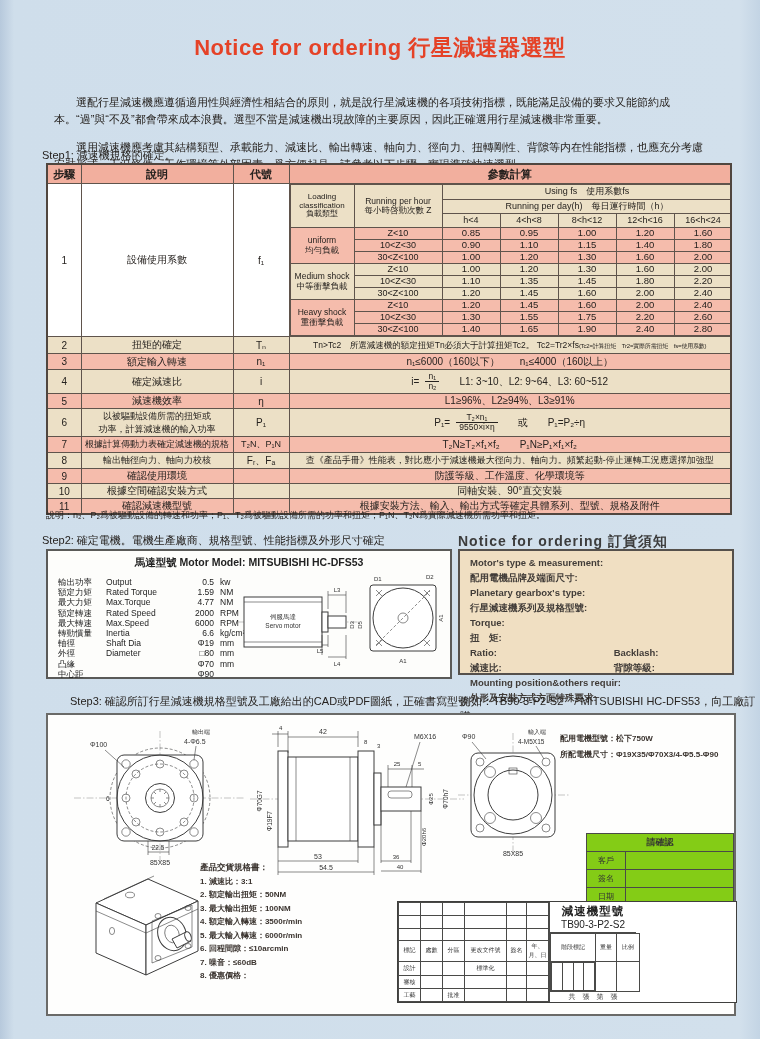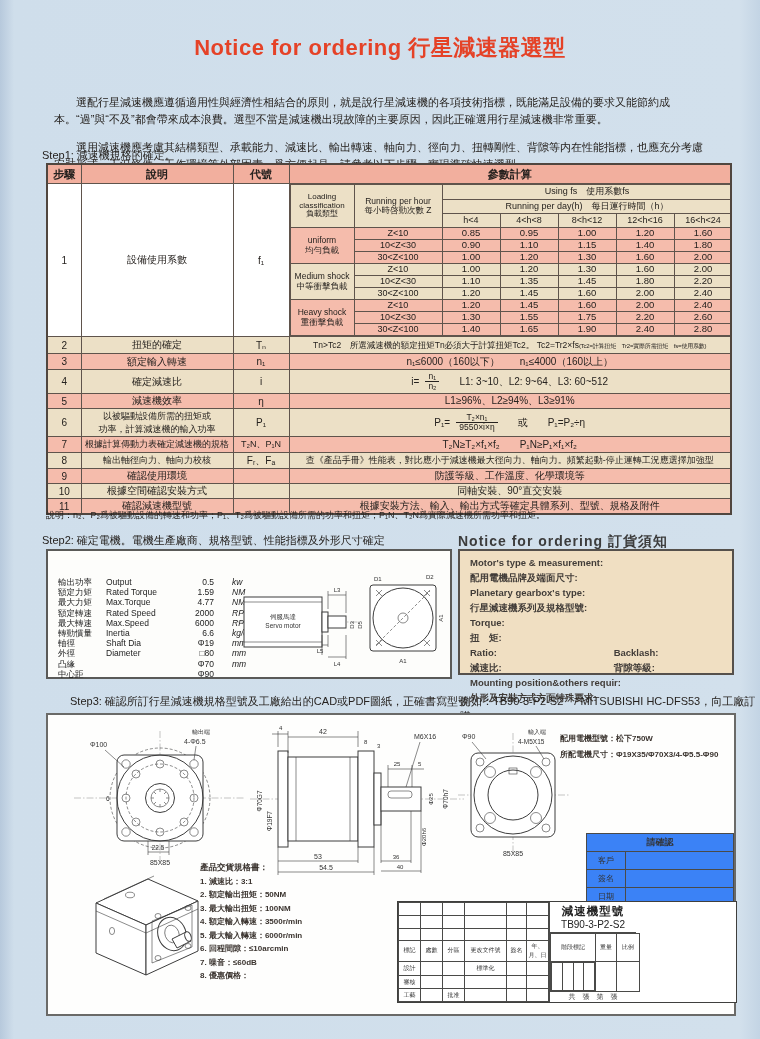--- a/index.html
+++ b/index.html
@@ -33,38 +33,38 @@
 .frac .fb{display:block;padding:0 3px;}
 .fr{display:flex;align-items:center;justify-content:center;gap:6px;}
 .small-note{font-size:6px;letter-spacing:-.2px;}
 .tnote{top:509px;left:46px;width:686px;font-size:9px;color:#26221f;}
 
 .s2head{top:533px;left:42px;font-size:11px;}
 .s2box{top:549px;left:46px;width:402px;height:126px;background:#fdfdfb;border:2px solid #5a5a58;}
 .s2title{position:absolute;top:5px;left:0;width:100%;text-align:center;font-size:10.5px;font-weight:bold;color:#222;}
 .specs{position:absolute;top:26px;left:10px;font-size:8.5px;line-height:10.2px;color:#222;}
 .specs .srow{display:flex;}
-.specs .c1{width:48px;}.specs .c2{width:78px;}.specs .c3{width:30px;text-align:right;}.specs .c4{width:44px;padding-left:18px;font-style:italic;}
+.specs .c1{width:48px;}.specs .c2{width:78px;}.specs .c3{width:30px;text-align:right;}.specs .c4{width:44px;padding-left:6px;}
 
 .obhead{top:533px;left:458px;width:276px;font-size:14px;font-weight:bold;color:#3c3c3c;letter-spacing:1px;}
 .obox{top:549px;left:458px;width:276px;height:126px;background:#f0dfc2;border:2px solid #55504b;box-sizing:border-box;padding:6px 10px;}
 .obox .ol{font-size:9.5px;font-weight:bold;color:#413c38;line-height:12px;margin-bottom:3px;}
 .obox .two{display:flex;}
 .obox .two .cA{width:57%;}.obox .two .cB{width:43%;}
 
 .s3head{top:694px;left:43px;font-size:11px;margin-left:27px;}
 .s3ex{top:694px;left:460px;font-size:11px;}
 
 .dbox{top:713px;left:46px;width:686px;height:299px;background:#fefefd;border:2px solid #6a6a68;}
 .dbox .txt{position:absolute;color:#3a332e;font-weight:bold;}
 .notes{left:512px;top:16px;width:172px;font-size:8px;line-height:16px;}
 .speclist{left:152px;top:146px;width:190px;font-size:8px;line-height:13.5px;}
 .speclist .st{font-size:8.5px;}
 .confirm{position:absolute;left:538px;top:118px;width:148px;border:1.5px solid #4a4a48;}
-.confirm td{border:1px solid #4a4a48;font-size:8px;color:#333;height:15px;text-align:center;background:#3b82f6;}
+.confirm td{border:1px solid #4a4a48;font-size:8px;color:#333;height:15px;text-align:center;background:#84cc16;}
 .confirm .cth{font-size:9px;font-weight:bold;}
 .confirm .lab{width:36px;}
 
 .tb{position:absolute;left:349px;top:186px;width:338px;height:100px;border:1.5px solid #3f3f3d;display:flex;background:#fff;}
 .tb table{table-layout:fixed;height:100%;}
 .tb td{border:1px solid #4a4a48;font-size:6px;color:#333;text-align:center;padding:0;overflow:hidden;}
 .tbL{width:150px;}
 .tbM{width:86px;display:flex;flex-direction:column;border-left:1px solid #4a4a48;}
 .tbM .model{height:50px;border-bottom:1px solid #4a4a48;display:flex;flex-direction:column;align-items:center;justify-content:center;}
 .tbM .mlab{font-size:11.5px;font-weight:bold;color:#222;letter-spacing:1px;}
@@ -314,20 +314,21 @@
   <td>確認減速機型號</td>
   <td></td>
   <td>根據安裝方法、輸入、輸出方式等確定具體系列、型號、規格及附件</td>
 </tr>
 </tbody>
   </table>
 <div class="abs tnote">說明：n₂、P₂爲被驅動設備的轉速和功率；P₁、T₂爲被驅動設備所需的功率和扭矩；P₁N、T₂N爲實際減速機所需功率和扭矩。</div>
 
 <div class="abs steplbl s2head">Step2: 確定電機。電機生產廠商、規格型號、性能指標及外形尺寸確定</div>
 <div class="abs s2box">
+  <div class="s2title">馬達型號 Motor Model: MITSUBISHI HC-DFS53</div>
   <div class="specs">
     <div class="srow">
         <span class="c1">輸出功率</span>
         <span class="c2">Output</span>
         <span class="c3">0.5</span>
         <span class="c4">kw</span>
       </div>
     <div class="srow">
         <span class="c1">額定力矩</span>
         <span class="c2">Rated Torque</span>

